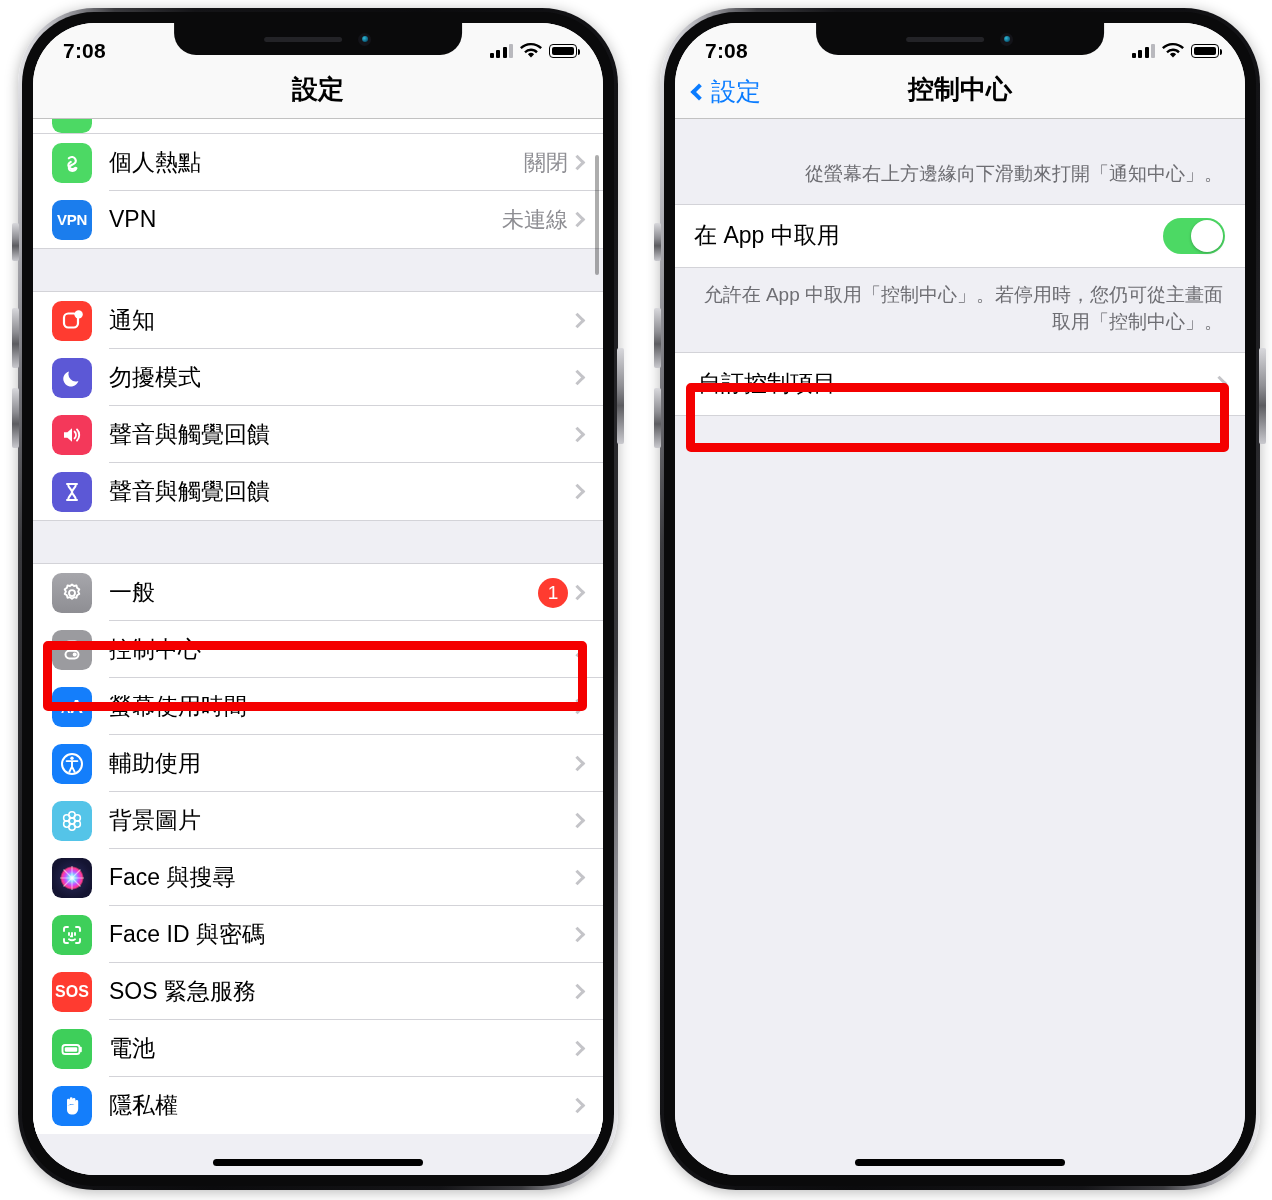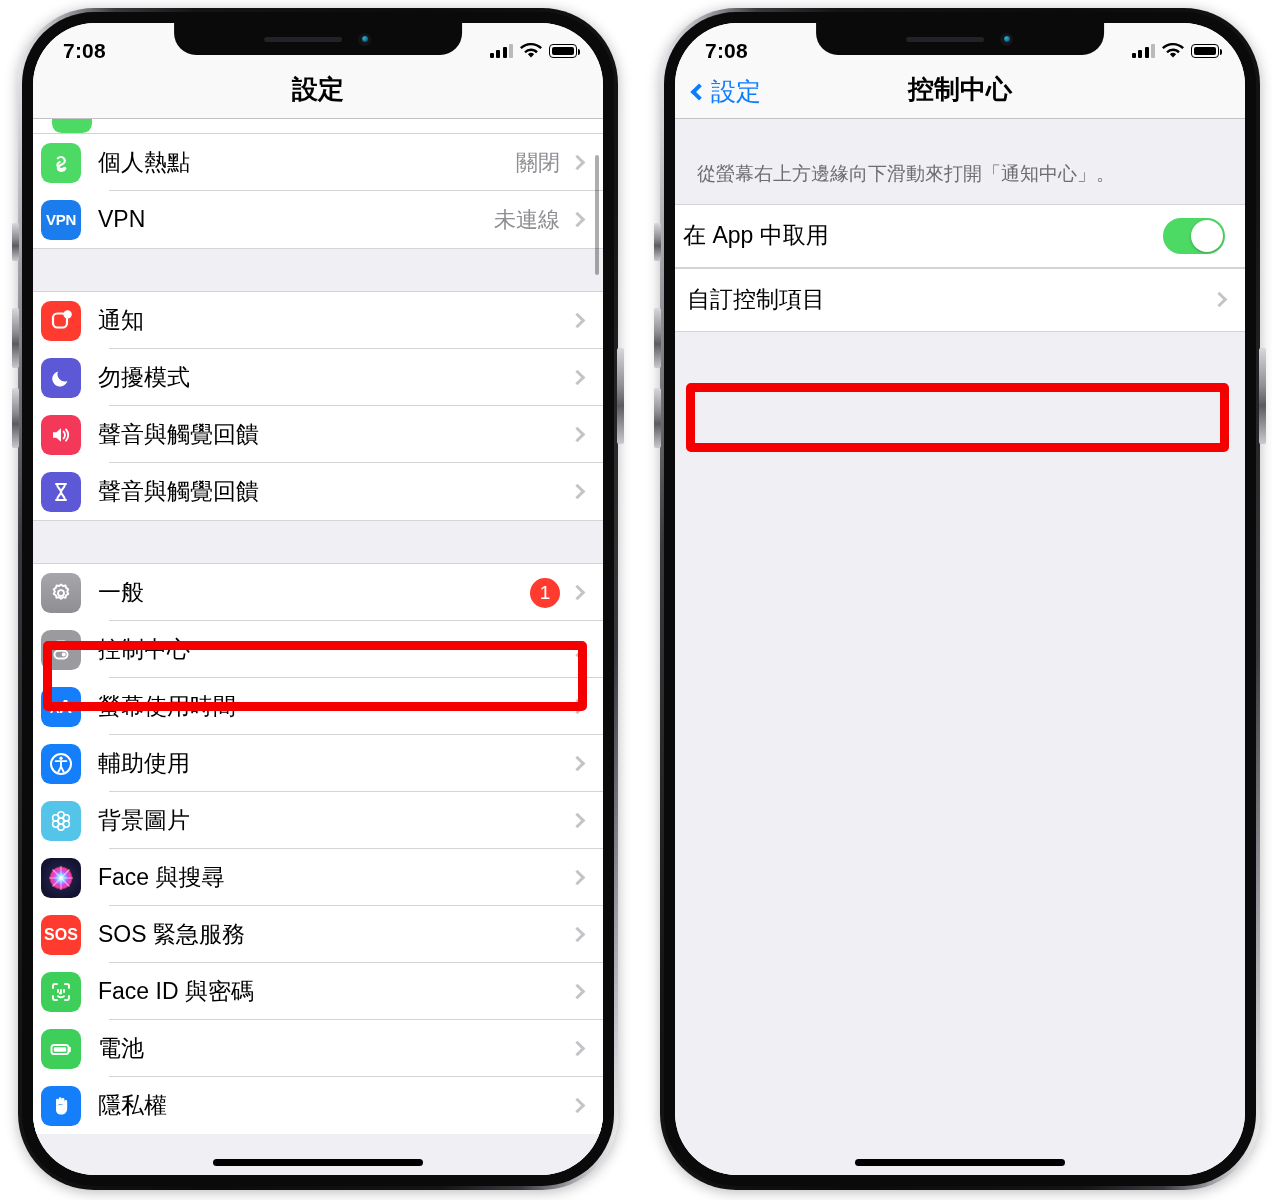--- a/index.html
+++ b/index.html
@@ -2,21 +2,21 @@
 <html><head>
 <meta charset="utf-8">
 <style>
   * { box-sizing: border-box; margin: 0; padding: 0; }
   html, body {
     width: 1272px; height: 1200px;
     background: #ffffff;
     font-family: "Liberation Sans", "DejaVu Sans", sans-serif;
     overflow: hidden;
   }
-  .stage { position: relative; width: 1272px; height: 1200px; }
+  .stage { position: relative; width: 1272px; height: 1200px; text-align: right; }
 
   
   .phone {
     position: absolute;
     border-radius: 76px;
     background: linear-gradient(100deg,
        #f5f5f7 0%, #cfcfd4 3%, #8e8e94 7%, #3a3a3e 12%,
        #141417 22%, #0b0b0d 50%, #141417 78%,
        #3a3a3e 88%, #8e8e94 93%, #d4d4d8 97%, #fafafb 100%);
     padding: 4px;
@@ -130,21 +130,21 @@
 
   .group { background: #ffffff; }
   .gap { height: 44px; background: #efeff4; }
   .hairline-t { border-top: 0.6px solid #d3d3d8; }
   .hairline-b { border-bottom: 0.6px solid #d3d3d8; }
 
   .row {
     position: relative;
     display: flex; align-items: center;
     height: 57px;
-    padding-left: 8px;
+    padding-left: 19px;
     background: #fff;
   }
   .row .sep {
     position: absolute; left: 76px; right: 0; bottom: 0;
     height: 0.6px; background: #d3d3d8;
   }
   .icon-sq {
     width: 40px; height: 40px; border-radius: 9.5px;
     flex: 0 0 auto;
     display: flex; align-items: center; justify-content: center;
@@ -152,21 +152,21 @@
     font-size: 17px; font-weight: bold;
     overflow: hidden;
   }
   .row-label {
     margin-left: 17px;
     font-size: 23px; color: #000;
     white-space: nowrap;
   }
   .row-right {
     margin-left: auto; display: flex; align-items: center;
-    gap: 12px; padding-right: 20px;
+    gap: 4px; padding-right: 20px;
   }
   .row-value { font-size: 22px; color: #8e8e93; }
   .chev {
     width: 11px; height: 11px;
     border-right: 3px solid #c4c4c8;
     border-top: 3px solid #c4c4c8;
     transform: rotate(45deg);
     flex: 0 0 auto;
   }
   .badge {
@@ -472,38 +472,38 @@
                 </svg>
               </div>
               <div class="row-label">Face 與搜尋</div>
               <div class="row-right">
                   <span class="chev"></span>
                 </div>
               <div class="sep"></div>
             </div>
 
             <div class="row">
-              <div class="icon-sq ic-sos">SOS</div>
-              <div class="row-label">SOS 緊急服務</div>
-              <div class="row-right">
-                  <span class="chev"></span>
-                </div>
-              <div class="sep"></div>
-            </div>
-
-            <div class="row">
               <div class="icon-sq ic-face">
                 <svg width="28" height="28" viewBox="0 0 28 28">
                     <g fill="none" stroke="#fff" stroke-width="1.9" stroke-linecap="round">
                       <path d="M6 10V8a2 2 0 0 1 2-2h2M22 10V8a2 2 0 0 0-2-2h-2M6 18v2a2 2 0 0 0 2 2h2M22 18v2a2 2 0 0 1-2 2h-2"></path>
                       <path d="M11 12v2M17 12v2M14 12v3.4h-1.2M11 18.2c1.8 1.3 4.2 1.3 6 0"></path>
                     </g>
                   </svg>
               </div>
               <div class="row-label">Face ID 與密碼</div>
+              <div class="row-right">
+                  <span class="chev"></span>
+                </div>
+              <div class="sep"></div>
+            </div>
+
+            <div class="row">
+              <div class="icon-sq ic-sos">SOS</div>
+              <div class="row-label">SOS 緊急服務</div>
               <div class="row-right">
                   <span class="chev"></span>
                 </div>
               <div class="sep"></div>
             </div>
 
             <div class="row">
               <div class="icon-sq ic-batt">
                 <svg width="28" height="28" viewBox="0 0 28 28">
                     <rect x="4.5" y="10" width="17" height="9" rx="2.6" fill="none" stroke="#fff" stroke-width="1.9"></rect>
@@ -589,20 +589,21 @@
             <div class="row last" style="height:62px;">
               <div class="row-label" style="margin-left:0;">在 App 中取用</div>
               <div class="row-right">
                 <div class="toggle">
                   <div class="knob"></div>
                 </div>
               </div>
             </div>
           </div>
 
+          <div class="note">允許在 App 中取用「控制中心」。若停用時，您仍可從主畫面取用「控制中心」。</div>
 
           <div class="group hairline-t hairline-b">
             <div class="row last" style="height:62px;">
               <div class="row-label" style="margin-left:4px;">自訂控制項目</div>
               <div class="row-right">
                   <span class="chev"></span>
                 </div>
             </div>
           </div>
 

